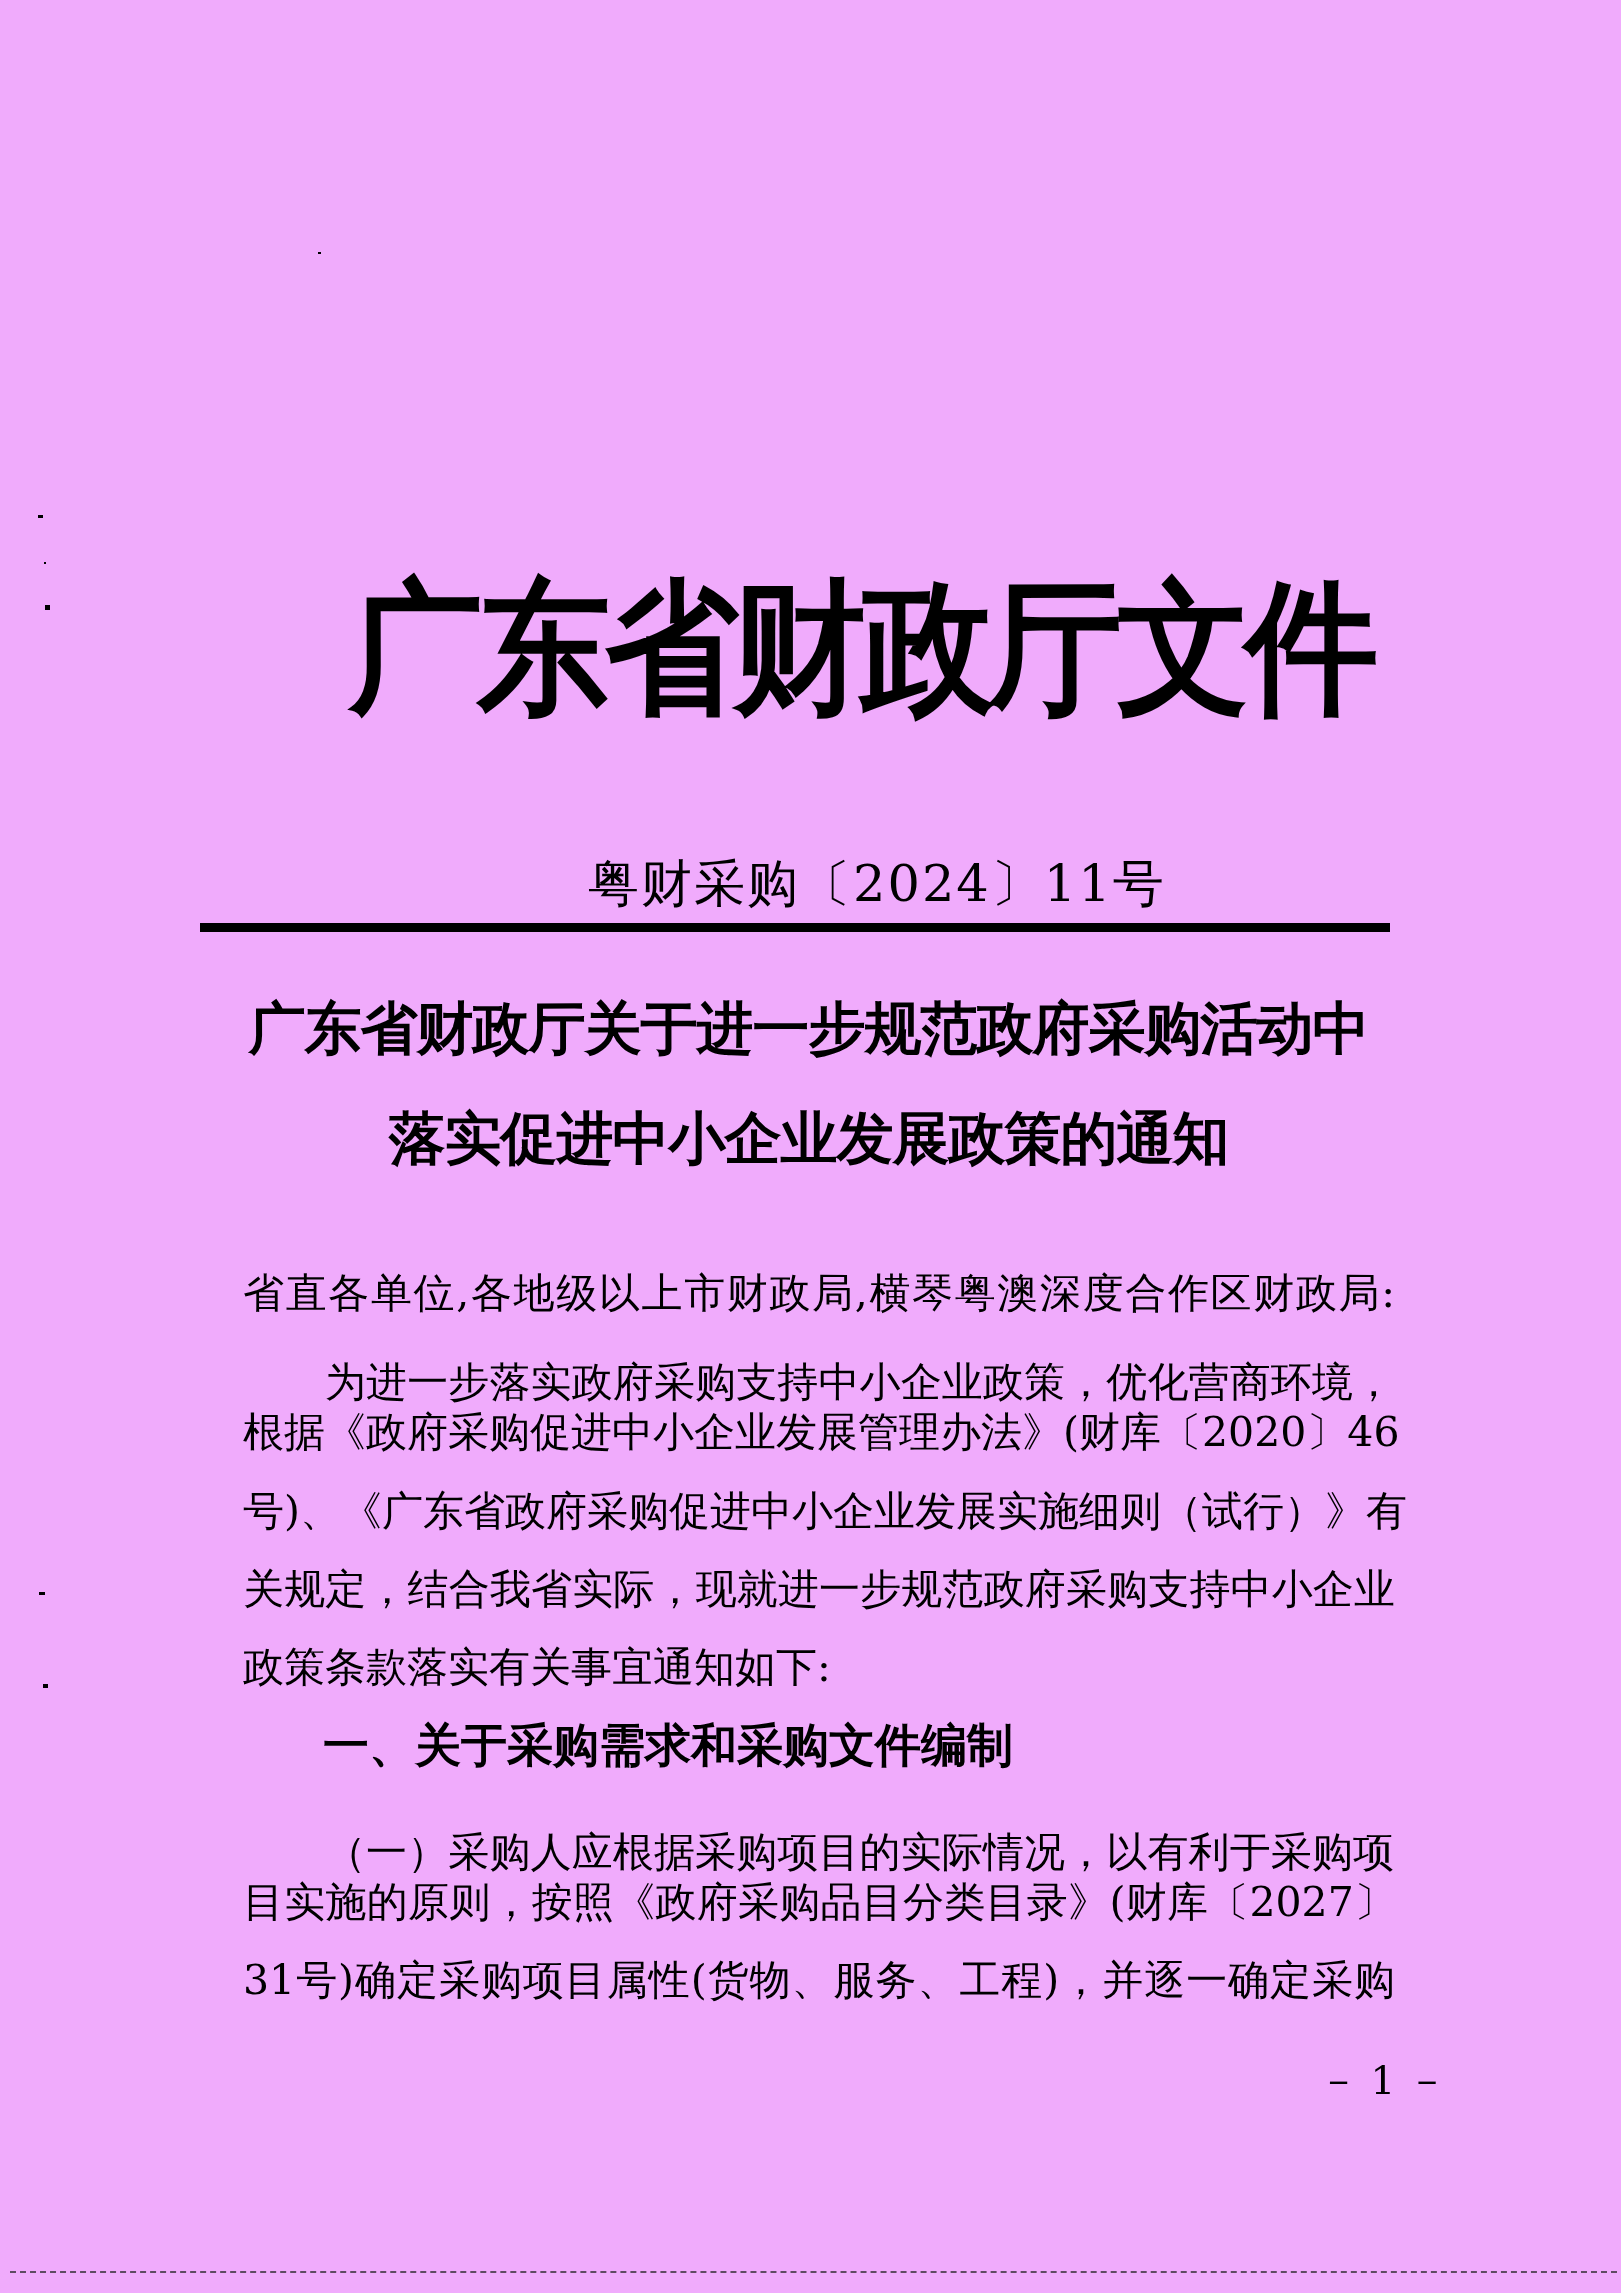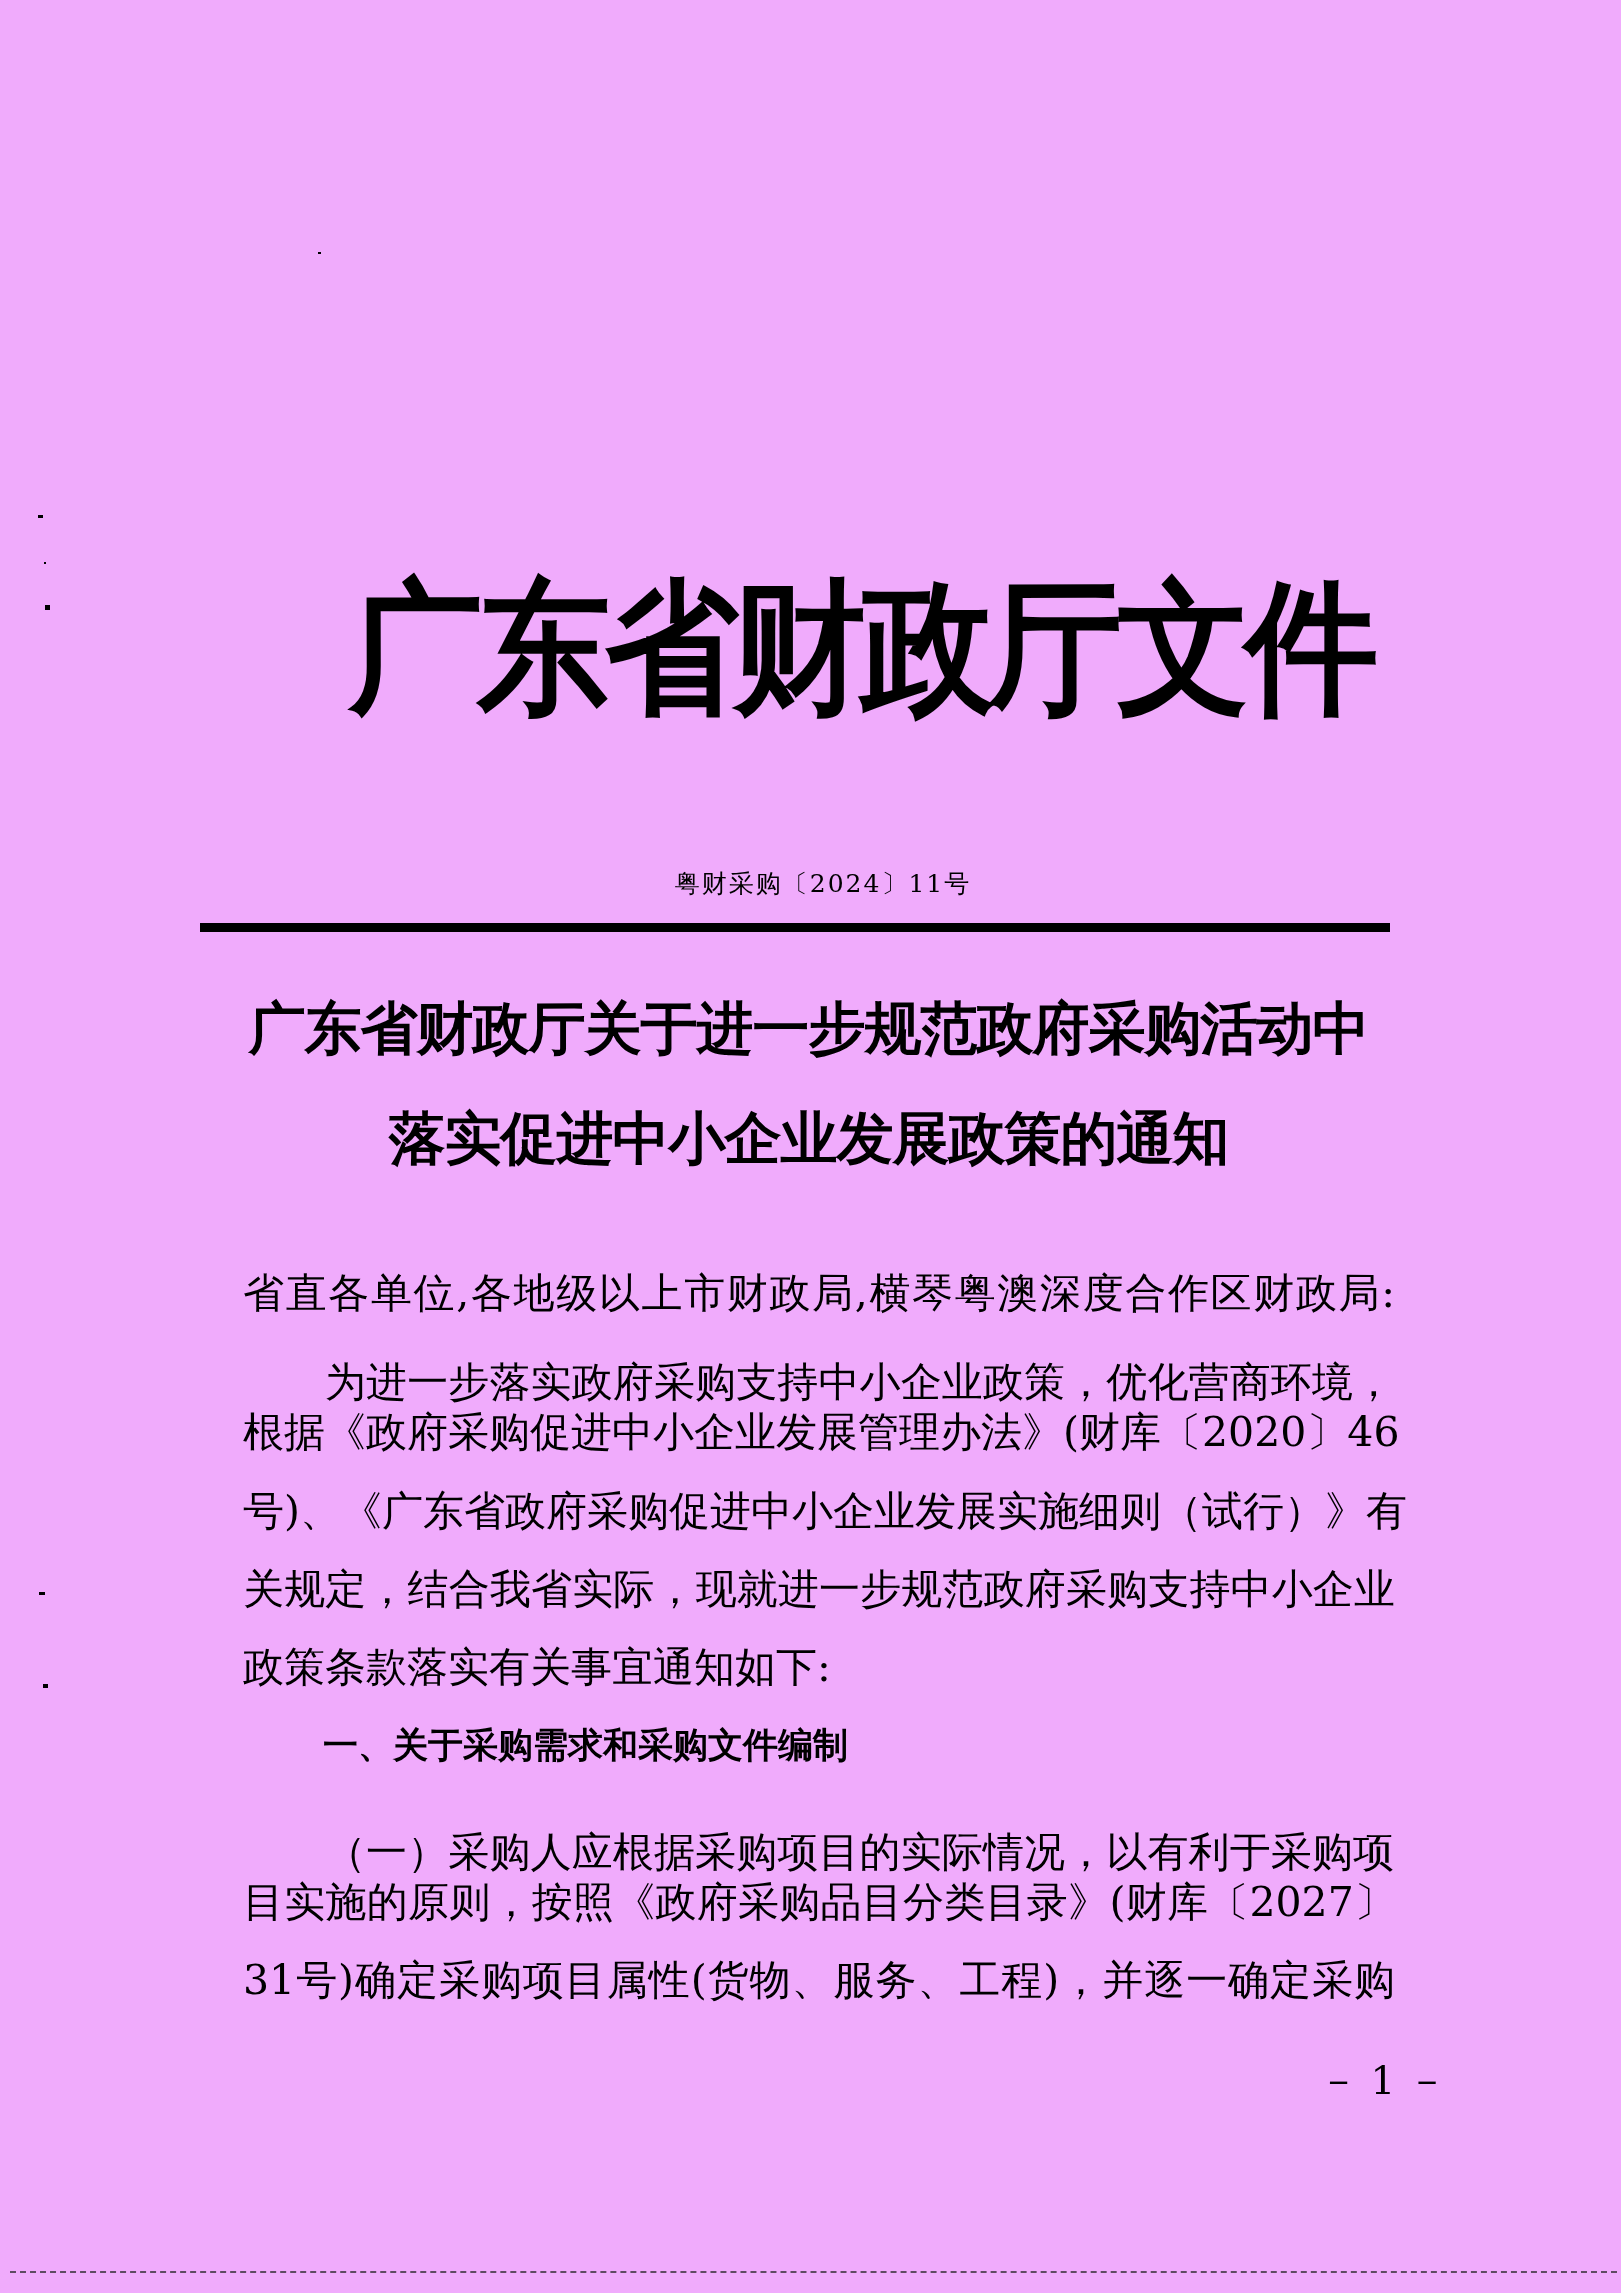--- a/index.html
+++ b/index.html
@@ -37,21 +37,21 @@
     transform-origin: center;
     white-space: nowrap;
   }
   .doc-number {
     position: absolute;
     left: 588px;
     top: 859px;
     width: 470px;
     text-align: center;
     font-family: "DejaVu Serif", "Liberation Serif", serif;
-    font-size: 25px;
+    font-size: 51px;
     line-height: 49px;
     letter-spacing: 2px;
     white-space: nowrap;
   }
   .rule {
     position: absolute;
     left: 200px;
     top: 923px;
     width: 1190px;
     height: 8.8px;
@@ -82,21 +82,21 @@
     text-align: justify;
     text-align-last: justify;
   }
   .body-line.indent { left: 325px; width: 1069px; margin-top: 28px; }
   .body-line.short { text-align-last: left; }
   .heading {
     position: absolute;
     left: 323px;
     font-family: "DejaVu Sans", "Liberation Sans", sans-serif;
     font-weight: bold;
-    font-size: 35px;
+    font-size: 46px;
     line-height: 49px;
     white-space: nowrap;
   }
   .page-number {
     position: absolute;
     left: 1319px;
     top: 2056px;
     font-family: "DejaVu Serif", "Liberation Serif", serif;
     font-size: 39px;
     line-height: 49px;

